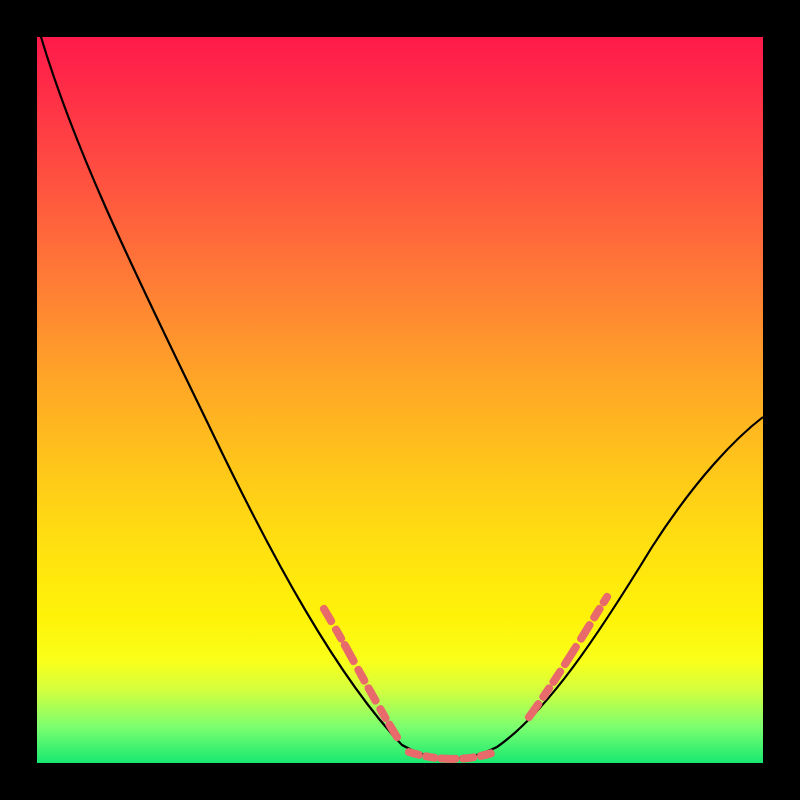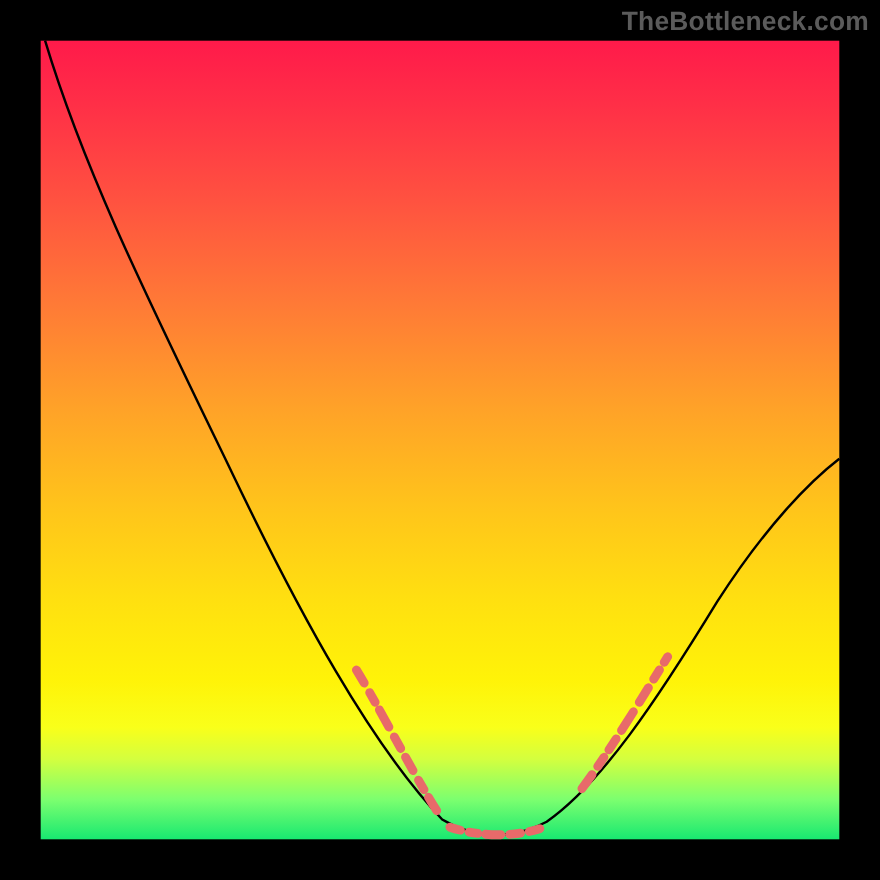--- a/index.html
+++ b/index.html
@@ -79,14 +79,13 @@
     <path d="M 287 572
              C 310 610, 335 660, 360 700" fill="none" stroke="#e86a6a" stroke-width="8" stroke-linecap="round" stroke-dasharray="14 10 10 8 18 10 12 9"></path>
 
     <path d="M 372 715
              C 400 724, 430 724, 455 716" fill="none" stroke="#e86a6a" stroke-width="8" stroke-linecap="round" stroke-dasharray="10 8 8 7 14 8 10 8"></path>
 
     <path d="M 492 680
              C 520 642, 548 595, 570 560" fill="none" stroke="#e86a6a" stroke-width="8" stroke-linecap="round" stroke-dasharray="16 9 10 8 12 9 20 10"></path>
   </svg>
 
-  <div class="watermark">TheBottleneck.com</div>
 </div>
 
 </body></html>

